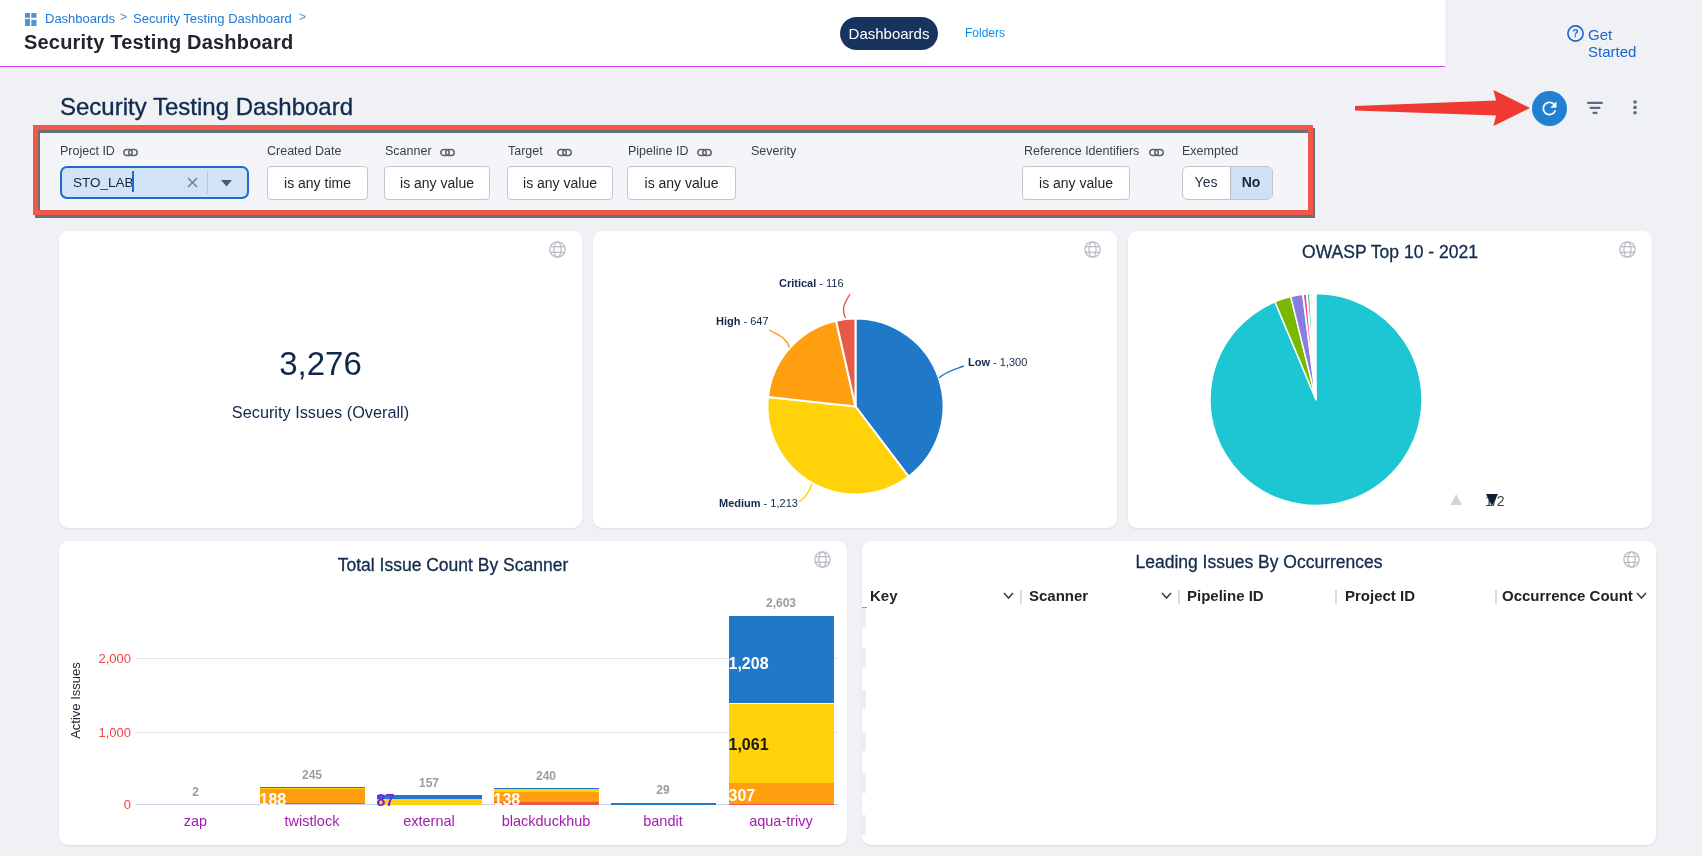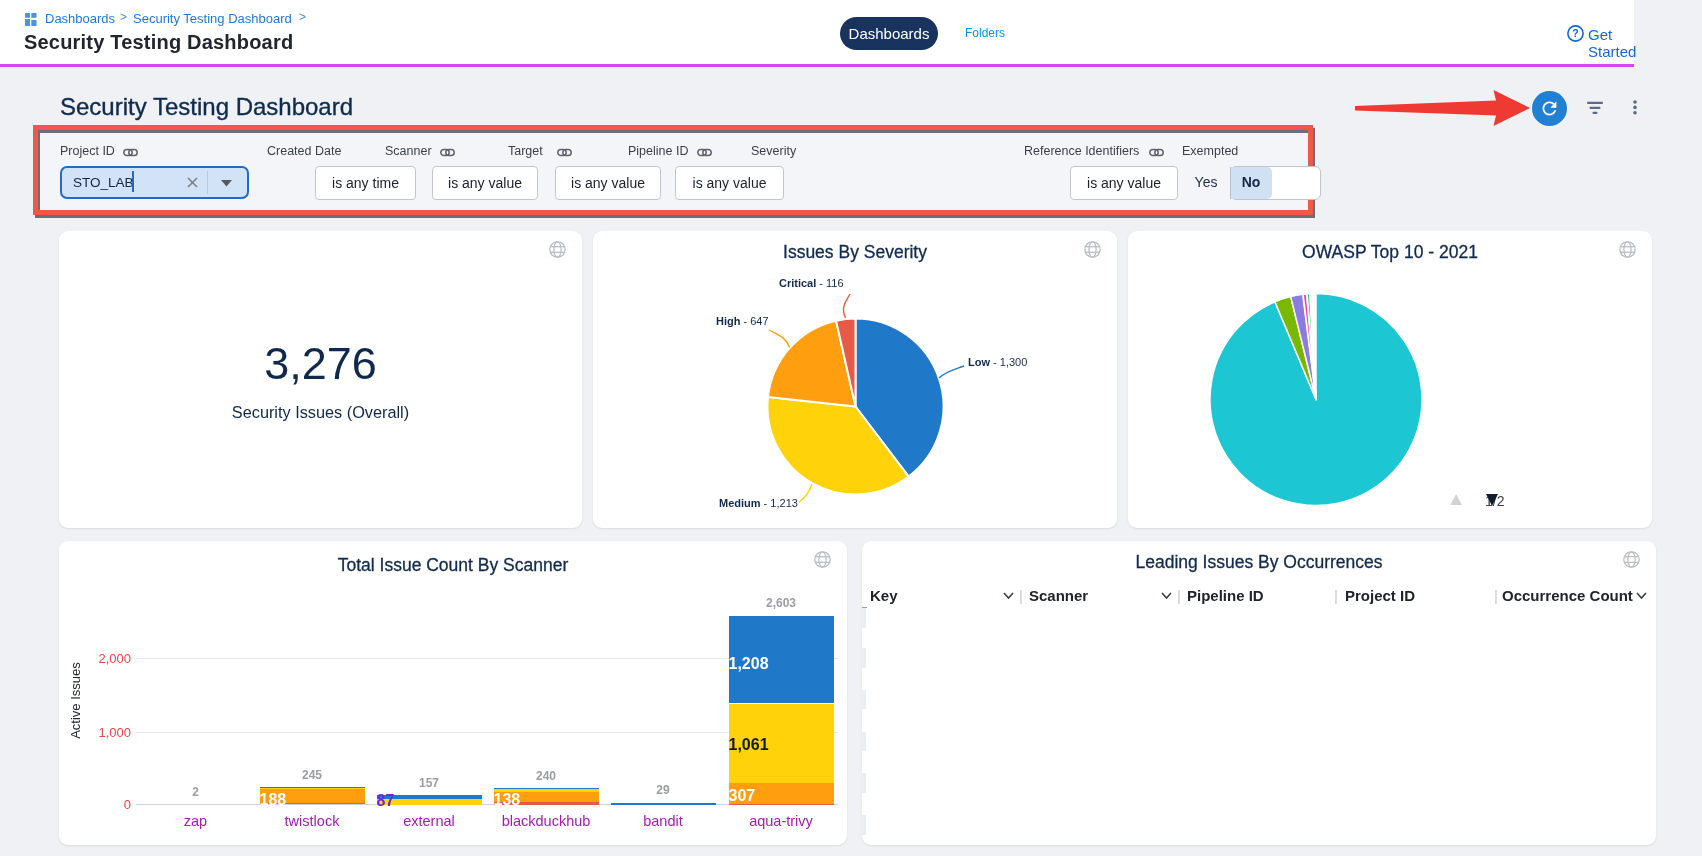--- a/index.html
+++ b/index.html
@@ -1,32 +1,32 @@
 <!DOCTYPE html>
 <html><head>
 <meta charset="utf-8">
 <style>
 * { margin:0; padding:0; box-sizing:border-box; }
 html,body { width:1702px; height:856px; overflow:hidden; }
 body { font-family:"Liberation Sans", sans-serif; background:#eff1f4; position:relative; }
 #page { position:absolute; left:0; top:0; width:1702px; height:856px; }
 .abs { position:absolute; }
 
-#hdr { left:0; top:0; width:1634px; height:67px; background:#ffffff; border-bottom:3px solid #d946ef; }
+#hdr { left:0; top:0; width:1445px; height:67px; background:#ffffff; border-bottom:1px solid #d946ef; }
 .crumb { top:11px; font-size:13px; color:#1f78d4; }
 #hdr-title { left:24px; top:31px; font-size:20px; font-weight:bold; color:#22252d; letter-spacing:0.2px; }
 #tab-pill { left:840px; top:17px; width:98px; height:33px; background:#17335e; border-radius:17px; color:#ffffff; font-size:15px; text-align:center; line-height:33px; }
 #tab-folders { left:965px; top:26px; font-size:12px; color:#0b8fe0; }
 #getstarted { left:1588px; top:26px; font-size:15px; color:#1766d2; }
 
 #sec-title { left:60px; top:93px; font-size:24px; font-weight:400; color:#0f2b4e; -webkit-text-stroke:0.35px #0f2b4e; }
 
 #redbox { left:33px; top:125px; width:1280px; height:90px; border:5.5px solid #f2584a; background:transparent; filter:drop-shadow(2.5px 3.5px 0 rgba(84,87,94,0.85)); }
 .flabel { top:144px; font-size:12.5px; color:#3a3f49; }
-.fbtn { top:166px; height:34px; background:#ffffff; border:1px solid #c2c5cb; border-radius:4px; font-size:14px; color:#20242e; text-align:center; line-height:32px;margin-left:48px; }
+.fbtn { top:166px; height:34px; background:#ffffff; border:1px solid #c2c5cb; border-radius:4px; font-size:14px; color:#20242e; text-align:center; line-height:32px; }
 .fbtn.sel { background:#d4e4f4; }
 
 .card { background:#ffffff; border-radius:9px; box-shadow:0 1px 2px rgba(40,41,61,0.10); }
 .ctitle { width:100%; text-align:center; font-size:17.5px; font-weight:400; color:#132b4d; -webkit-text-stroke:0.3px #132b4d; }
 .globe { width:17px; height:17px; }
 .plabel { font-size:11px; color:#122a4d; }
 .ytick { left:22px; width:50px; text-align:right; font-size:13px; color:#ef4444; }
 .vlab { width:105px; text-align:left; font-size:16px; font-weight:bold; }
 .tlab { width:105px; text-align:center; font-size:12px; font-weight:bold; color:#9b9da3; }
 .clab { top:272px; width:105px; text-align:center; font-size:14.5px; color:#a21caf; }
@@ -143,33 +143,32 @@
 
   <div id="card1" class="abs card" style="left:59px;top:231px;width:523px;height:297px">
     <svg class="abs globe" style="left:490px;top:10px" viewBox="0 0 17 17">
       <g fill="none" stroke="#b9bec7" stroke-width="1.3">
         <circle cx="8.5" cy="8.5" r="7.7"></circle>
         <ellipse cx="8.5" cy="8.5" rx="3.6" ry="7.7"></ellipse>
         <line x1="1" y1="5.7" x2="16" y2="5.7"></line>
         <line x1="1" y1="11.3" x2="16" y2="11.3"></line>
       </g>
     </svg>
-    <div class="abs" style="left:0;top:107px;width:523px;text-align:center;font-size:45px;color:#10294a;line-height:52px">3,276</div>
+    <div class="abs" style="left:0;top:107px;width:523px;text-align:center;font-size:33px;color:#10294a;line-height:52px">3,276</div>
     <div class="abs" style="left:0;top:172px;width:523px;text-align:center;font-size:16.3px;color:#10294a">Security Issues (Overall)</div>
   </div>
   <div id="card2" class="abs card" style="left:593px;top:231px;width:524px;height:297px">
     <svg class="abs globe" style="left:491px;top:10px" viewBox="0 0 17 17">
       <g fill="none" stroke="#b9bec7" stroke-width="1.3">
         <circle cx="8.5" cy="8.5" r="7.7"></circle>
         <ellipse cx="8.5" cy="8.5" rx="3.6" ry="7.7"></ellipse>
         <line x1="1" y1="5.7" x2="16" y2="5.7"></line>
         <line x1="1" y1="11.3" x2="16" y2="11.3"></line>
       </g>
     </svg>
-    <div class="abs ctitle" style="top:11px">Issues By Severity</div>
     <svg class="abs" style="left:0;top:0" width="524" height="297" viewBox="0 0 524 297">
       <g stroke="#ffffff" stroke-width="2" stroke-linejoin="round">
         <path d="M262.5,175.5 L262.5,87.5 A88,88 0 0 1 315.67,245.62 Z" fill="#1f78c8"></path>
         <path d="M262.5,175.5 L315.67,245.62 A88,88 0 0 1 175.01,166.07 Z" fill="#ffd20a"></path>
         <path d="M262.5,175.5 L175.01,166.07 A88,88 0 0 1 243.08,89.67 Z" fill="#ff9e0e"></path>
         <path d="M262.5,175.5 L243.08,89.67 A88,88 0 0 1 262.5,87.5 Z" fill="#e85948"></path>
       </g>
       <g fill="none" stroke-width="1.4">
         <path d="M257,63 C253,70 247.5,76 252.5,87" stroke="#e85948"></path>
         <path d="M176,99 C185,104 193,106 196.5,116.5" stroke="#ff9e0e"></path>

